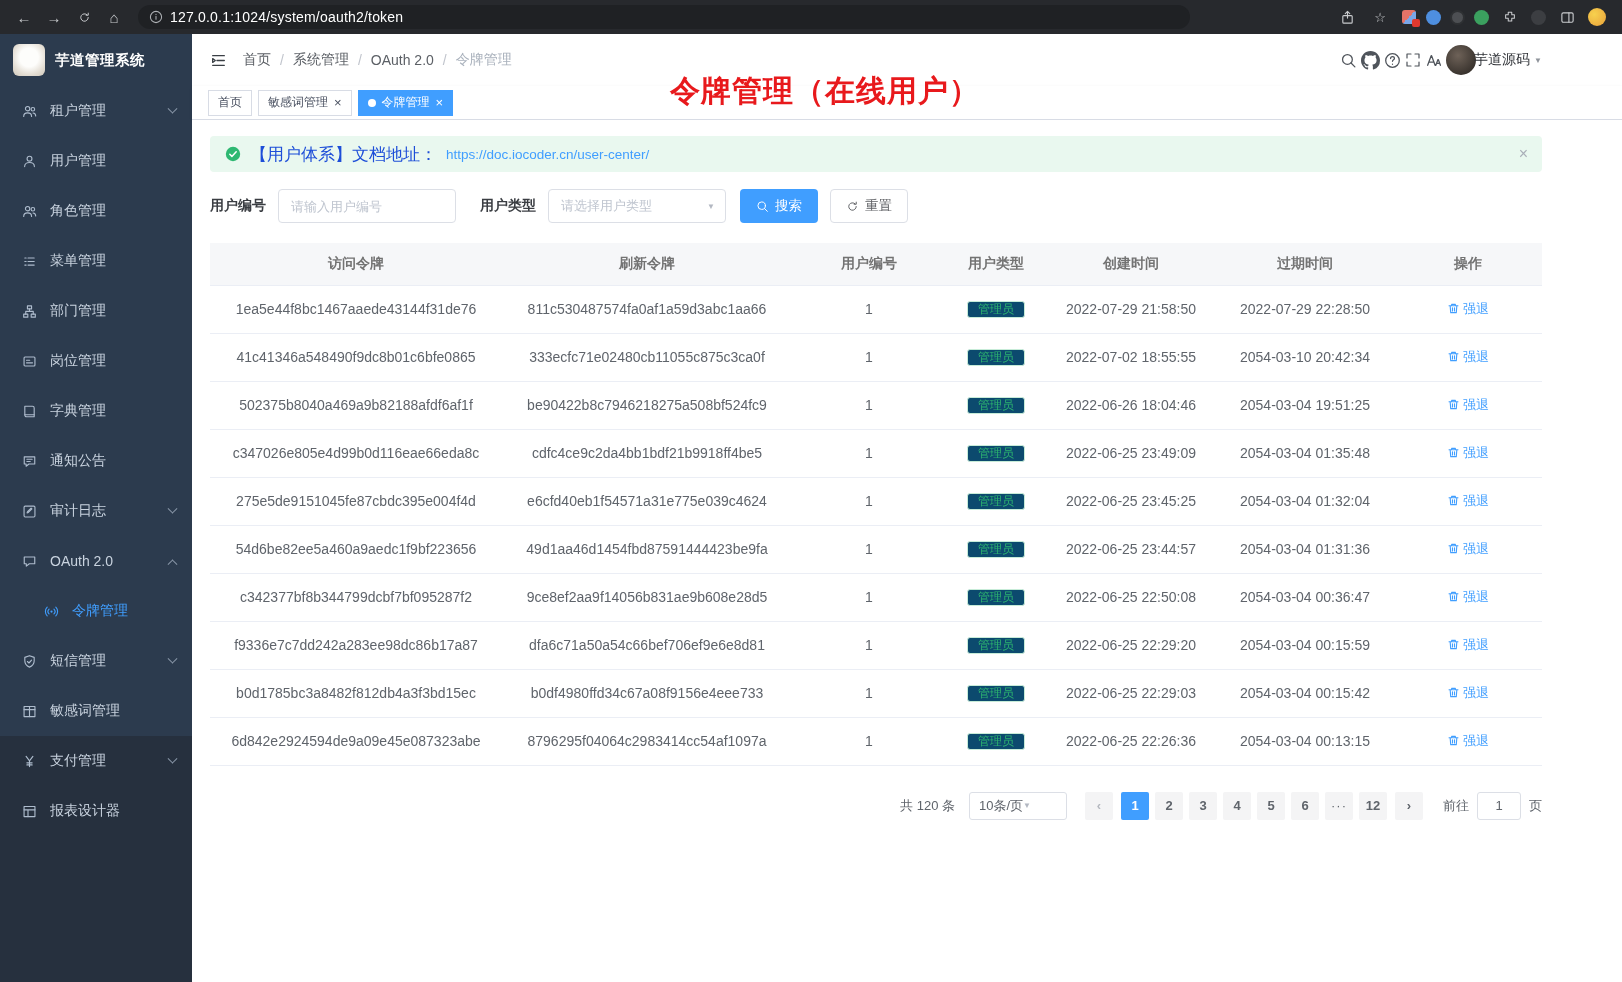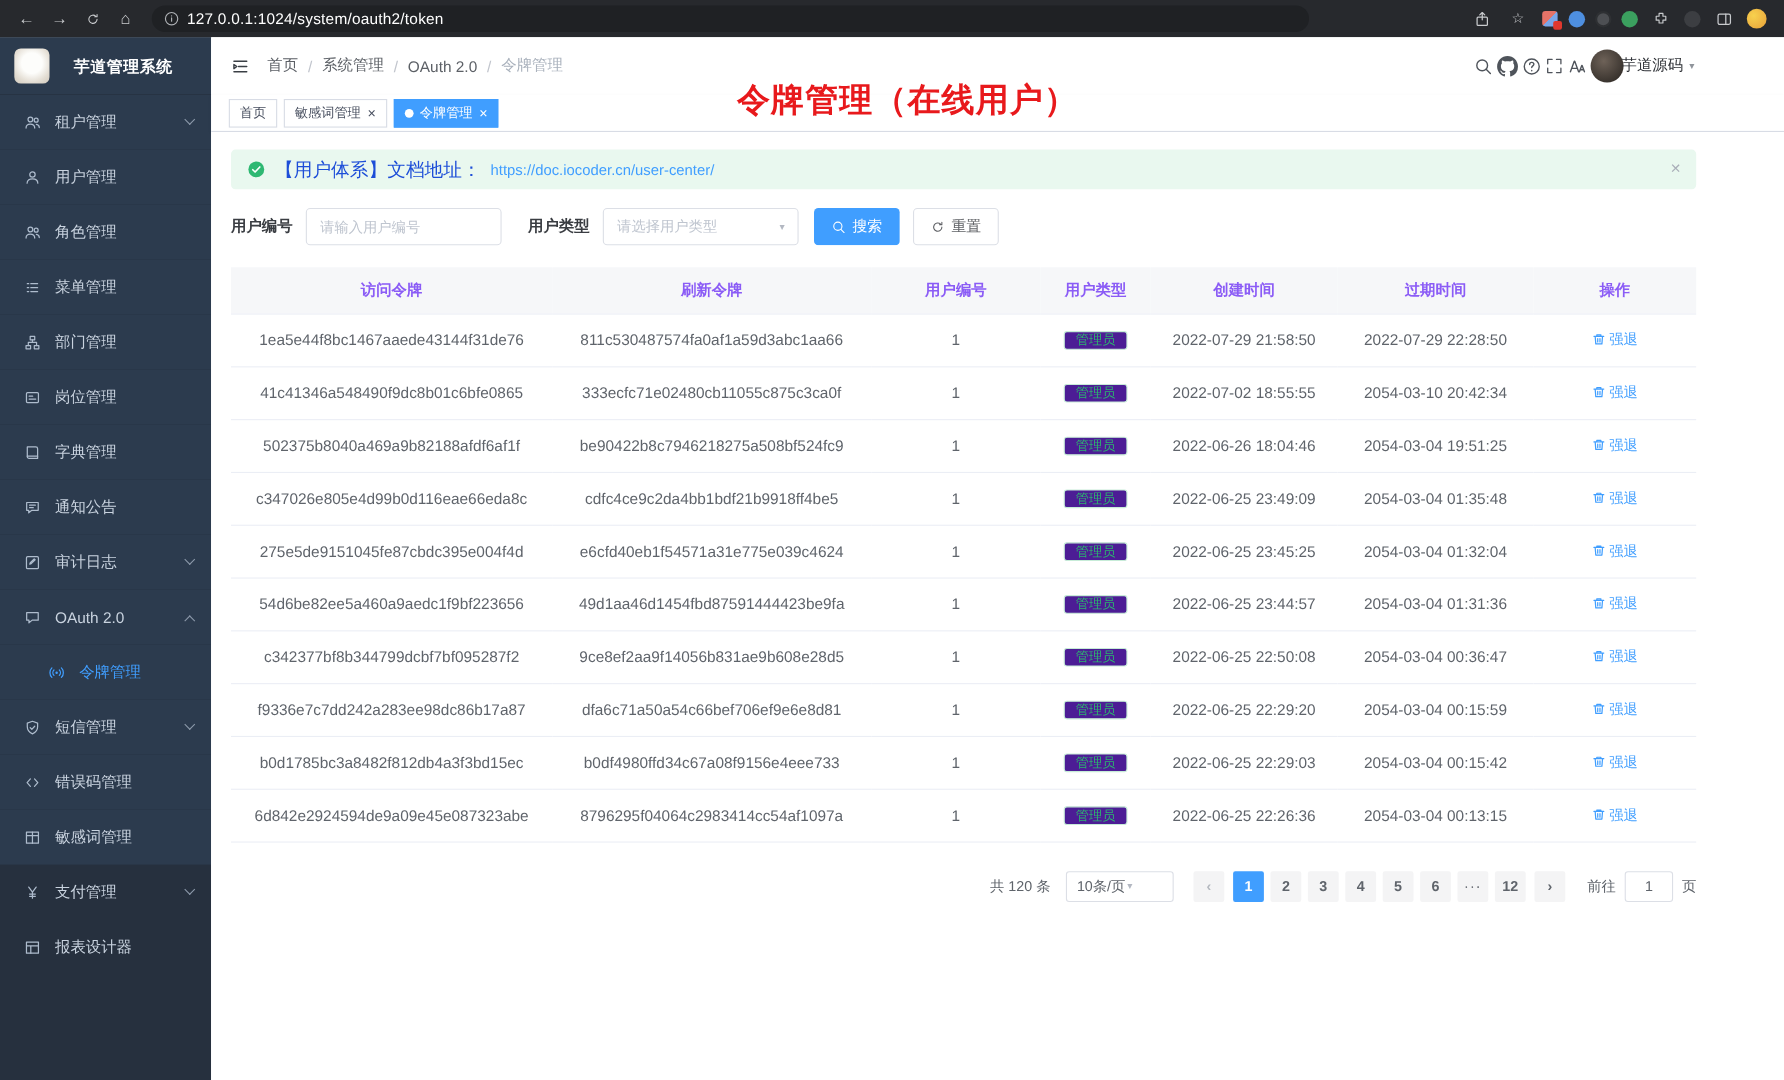--- a/index.html
+++ b/index.html
@@ -20,21 +20,21 @@
   .ext-dot.green{background:#3ba05f}
   .ext-dot.darker{background:#3c3e42}
   .ext-wrap{position:relative;width:16px;height:16px;display:inline-block;cursor:pointer}
   .ext-sq{position:absolute;inset:1px;border-radius:3px;background:linear-gradient(135deg,#e57368 0 50%,#7aa6e8 50% 100%)}
   .ext-badge{position:absolute;right:-3px;bottom:-2px;width:8px;height:8px;border-radius:2px;background:#e0382e}
   .profile-dot{width:18px;height:18px;border-radius:50%;background:radial-gradient(circle at 35% 35%,#f7d14e,#e8a13a);display:inline-block;cursor:pointer}
 
   
   .app{flex:1;display:flex;min-height:0}
   .sidebar{width:192px;background:#26303e;display:flex;flex-direction:column;flex:0 0 auto}
-  .logo{height:52px;background:#2c3b4e;display:flex;align-items:center;gap:22px;padding:0 13px;cursor:pointer}
+  .logo{height:52px;background:#2c3b4e;display:flex;align-items:center;gap:10px;padding:0 13px;cursor:pointer}
   .logo-avatar{width:32px;height:32px;border-radius:6px;background:radial-gradient(circle at 50% 42%,#fdfdfb 0 38%,#e4ded4 70%,#cfc7ba);flex:0 0 auto}
   .logo-title{color:#fff;font-size:14.5px;font-weight:700;letter-spacing:.5px}
   .menu{flex:1;overflow:hidden;background:#26303e}
   .menu-item{height:50px;display:flex;align-items:center;padding:0 16px 0 22px;color:#c9d3df;font-size:14px;cursor:pointer;background:#2c3b4e}
   .menu-item .mi-icon{width:17px;margin-right:11px;display:inline-flex;color:#aebccd;flex:0 0 auto}
   .menu-item.sub{padding-left:44px}
   .menu-item.active,.menu-item.active .mi-icon{color:#409eff}
   .menu-item.dark{background:transparent}
   .chev{margin-left:auto;width:7px;height:7px;border-right:1.5px solid #8d9aab;border-bottom:1.5px solid #8d9aab;transform:rotate(45deg) translate(-2px,-2px)}
   .chev.up{transform:rotate(-135deg) translate(-2px,-2px)}
@@ -76,23 +76,23 @@
   .f-input{width:178px;height:34px;border:1px solid #dcdfe6;border-radius:4px;padding:0 12px;font-size:13px;color:#606266;outline:none;font-family:inherit}
   .f-input::placeholder{color:#bfc5cf}
   .f-select{width:178px;height:34px;border:1px solid #dcdfe6;border-radius:4px;display:flex;align-items:center;justify-content:space-between;padding:0 10px 0 12px;cursor:pointer;background:#fff}
   .sel-ph{font-size:13px;color:#bfc5cf}
   .sel-caret{font-size:8px;color:#b3b8c2}
   .btn{height:34px;border-radius:4px;display:inline-flex;align-items:center;gap:6px;font-size:13.5px;padding:0 15px;cursor:pointer;border:1px solid transparent;font-family:inherit}
   .btn.primary{background:#409eff;color:#fff;margin-left:14px}
   .btn.plain{background:#fff;border-color:#dcdfe6;color:#606266;margin-left:12px}
 
   .data-table{width:100%;border-collapse:collapse;margin-top:20px;table-layout:fixed}
-  .data-table th{height:42px;background:#f6f7f9;font-size:14px;font-weight:700;color:#8b5cf6;text-align:center;border-bottom:1px solid #ebeef5}
+  .data-table th{height:42px;background:#f6f7f9;font-size:14px;font-weight:700;color:#737373;text-align:center;border-bottom:1px solid #ebeef5}
   .data-table td{height:48px;font-size:14px;color:#5f646b;text-align:center;border-bottom:1px solid #ebeef5;overflow:hidden;white-space:nowrap}
-  .tag{display:inline-block;background:#4c1d95;border:1px solid #c7ecd8;color:#2db46f;font-size:12px;padding:0 10px;border-radius:3px;line-height:1.3}
+  .tag{display:inline-block;background:#0c4a6e;border:1px solid #c7ecd8;color:#2db46f;font-size:12px;padding:0 10px;border-radius:3px;line-height:1.3}
   .action-link{color:#409eff;font-size:13px;display:inline-flex;align-items:center;gap:3px;cursor:pointer}
 
   .pagination{display:flex;align-items:center;justify-content:flex-end;gap:8px;margin-top:26px;font-size:13px;color:#5f646b}
   .pg-total{margin-right:6px}
   .pg-size{width:98px;height:28px;border:1px solid #dcdfe6;border-radius:3px;display:flex;align-items:center;padding:0 9px;color:#5f646b;cursor:pointer;background:#fff;margin-right:10px}
   .pg-pages{display:flex;gap:6px}
   .pg-btn{min-width:28px;height:28px;background:#f4f4f5;border-radius:2px;display:inline-flex;align-items:center;justify-content:center;color:#5f646b;font-weight:700;cursor:pointer;padding:0 4px;font-size:13px}
   .pg-btn.active{background:#409eff;color:#fff}
   .pg-btn.more{letter-spacing:1px;font-weight:400}
   .pg-btn.dim{color:#b4b8bf}
@@ -273,28 +273,20 @@
                 <path d="M8 1.8l5 1.8v3.6c0 3.4-2.2 5.6-5 6.8-2.8-1.2-5-3.4-5-6.8V3.6z"></path>
                 <path d="M5.8 8l1.6 1.6 2.8-3"></path>
               </svg>
             </span>
             <span class="mi-label">短信管理</span>
             <span class="chev "></span>
           </div>
           <div class="menu-item">
             <span class="mi-icon">
               <svg viewBox="0 0 16 16" width="15" height="15" fill="none" stroke="currentColor" stroke-width="1.2" stroke-linecap="round" stroke-linejoin="round">
-                <path d="M6 4.4L2.8 8 6 11.6M10 4.4L13.2 8 10 11.6"></path>
-              </svg>
-            </span>
-            <span class="mi-label">错误码管理</span>
-          </div>
-          <div class="menu-item">
-            <span class="mi-icon">
-              <svg viewBox="0 0 16 16" width="15" height="15" fill="none" stroke="currentColor" stroke-width="1.2" stroke-linecap="round" stroke-linejoin="round">
                 <rect x="2.2" y="2.6" width="11.6" height="10.8"></rect>
                 <path d="M8 2.6v10.8M2.2 6h11.6"></path>
               </svg>
             </span>
             <span class="mi-label">敏感词管理</span>
           </div>
           <div class="menu-item dark">
             <span class="mi-icon">
               <svg viewBox="0 0 16 16" width="15" height="15" fill="none" stroke="currentColor" stroke-width="1.2" stroke-linecap="round" stroke-linejoin="round">
                 <path d="M4.4 2.6L8 7.4l3.6-4.8M8 7.4v6M5.2 9.4h5.6M5.2 11.6h5.6"></path>

